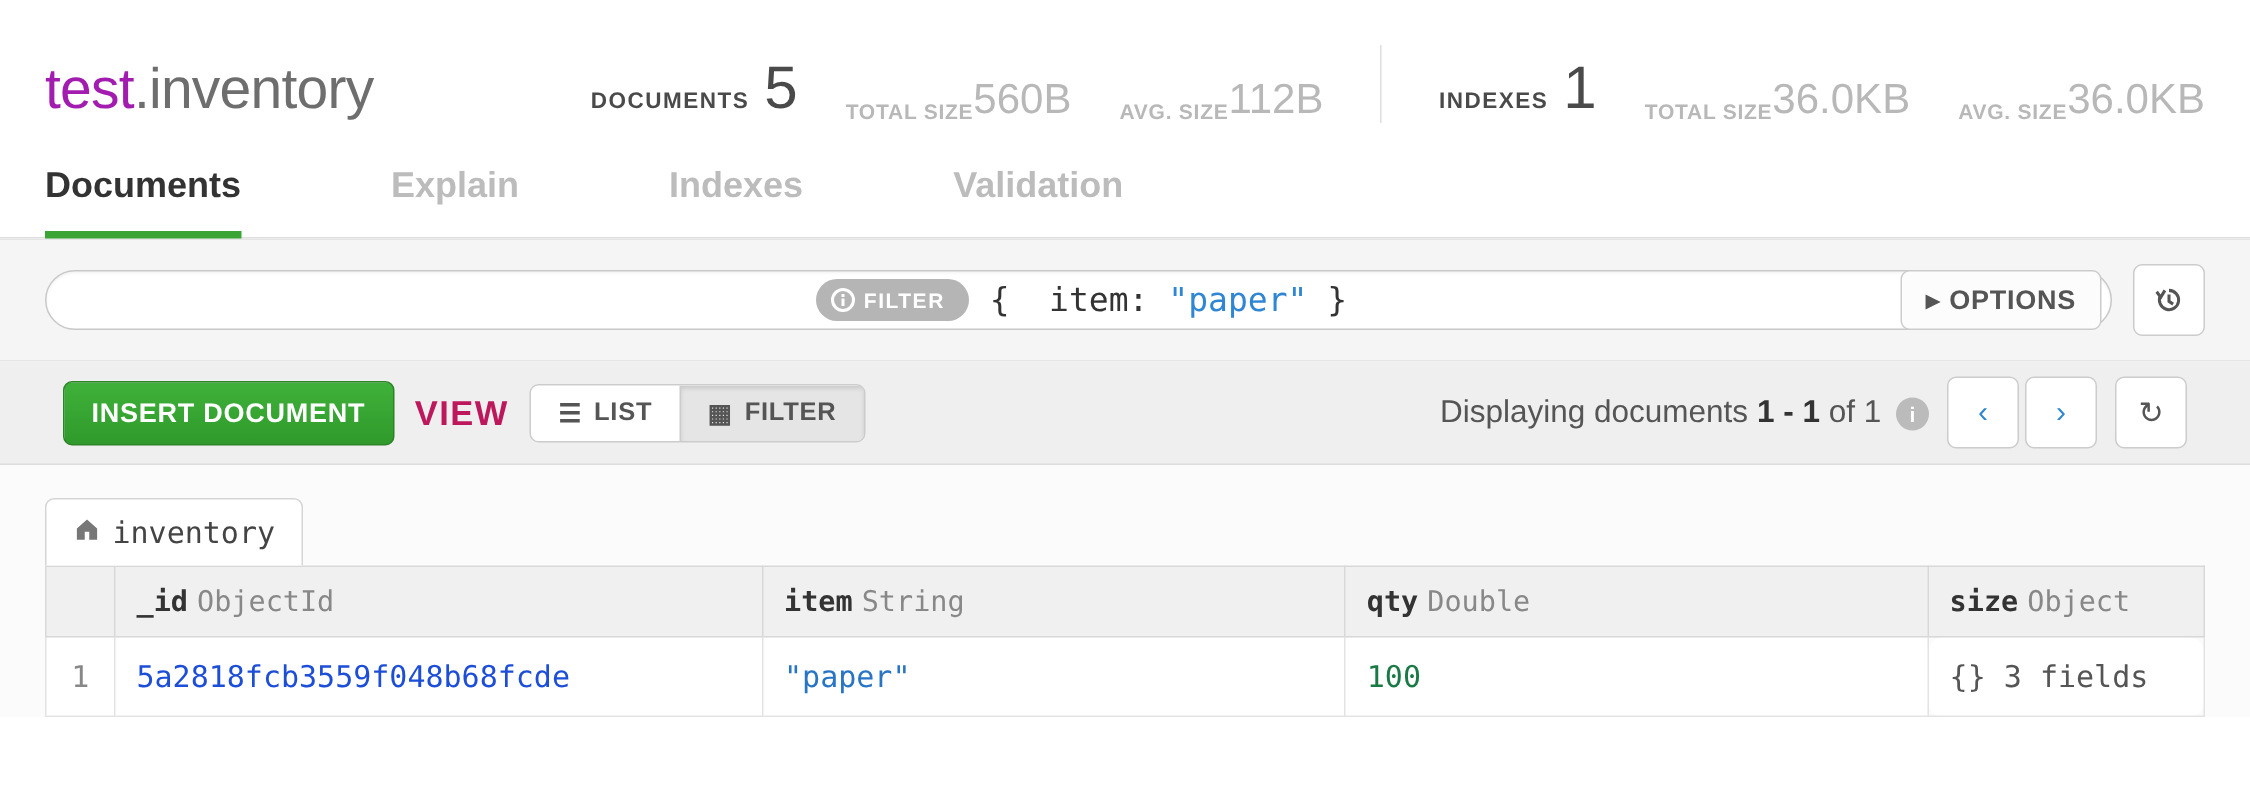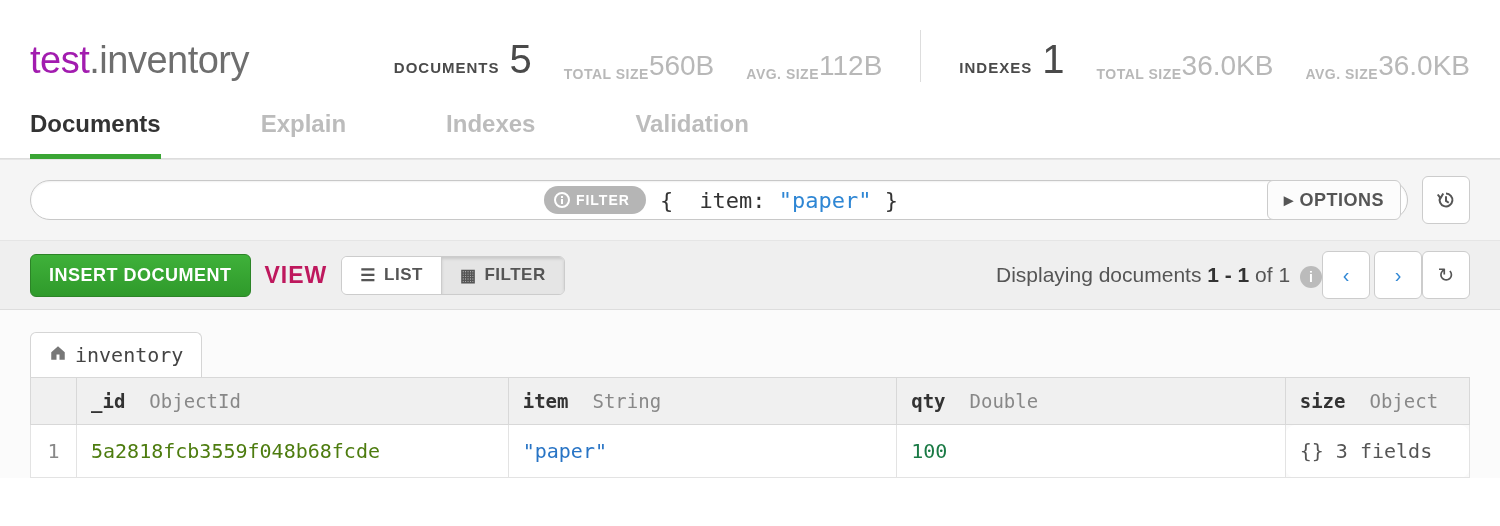--- a/index.html
+++ b/index.html
@@ -35,45 +35,45 @@
     .filter-text .key { color: #333; margin-left: 13px; }
     .filter-text .string { color: #2e86d4; }
     .options-btn { position: absolute; right: 6px; top: 50%; transform: translateY(-50%); background: #fcfcfc; border: 1px solid #ccc; border-radius: 6px; padding: 8px 16px; font-size: 18px; font-weight: 700; color: #555; letter-spacing: 0.5px; display: flex; align-items: center; gap: 6px; cursor: pointer; }
     .btn { border-radius: 6px; padding: 0 22px; font-size: 19px; font-weight: 700; letter-spacing: 1px; height: 52px; display: flex; align-items: center; justify-content: center; cursor: pointer; }
     .btn-find { background: linear-gradient(#3fb13a, #2f9a2b); color: #fff; border: 1px solid #2c8427; box-shadow: 0 1px 1px rgba(0,0,0,0.15), inset 0 1px 0 rgba(255,255,255,0.25); position: relative; }
     .btn-reset { background: #fff; color: #555; border: 1px solid #ccc; }
     .btn-square { background: #fff; border: 1px solid #ccc; border-radius: 6px; width: 48px; height: 48px; display: flex; align-items: center; justify-content: center; font-size: 20px; color: #555; cursor: pointer; }
     .cursor-click { position: absolute; left: 50%; top: 95%; transform: translateX(-50%); font-size: 22px; color: #000; pointer-events: none; }
 
     
-    .toolbar { display: flex; align-items: center; justify-content: space-between; background: #efefef; border-bottom: 1px solid #ddd; padding: 10px 30px; }
+    .toolbar { display: flex; align-items: center; justify-content: space-between; background: #efefef; border-bottom: 1px solid #ddd; padding: 10px 42px; }
     .toolbar-left { display: flex; align-items: center; gap: 14px; }
     .btn-insert { background: linear-gradient(#3fb13a, #2f9a2b); color: #fff; border: 1px solid #2c8427; border-radius: 6px; font-size: 18px; font-weight: 700; letter-spacing: 0.5px; padding: 10px 18px; cursor: pointer; }
     .view-label { font-size: 23px; font-weight: 700; color: #be185d; letter-spacing: 1px; }
     .seg { display: flex; border: 1px solid #ccc; border-radius: 6px; overflow: hidden; box-shadow: 0 1px 0 #fff inset; }
     .seg button { background: #fff; border: none; border-right: 1px solid #ccc; padding: 8px 18px; font-size: 17px; font-weight: 700; letter-spacing: 0.5px; color: #555; display: flex; align-items: center; gap: 8px; cursor: pointer; }
     .seg button:last-child { border-right: none; }
     .seg button.active { background: #e5e5e5; box-shadow: inset 0 2px 3px rgba(0,0,0,0.12); }
-    .toolbar-right { display: flex; align-items: center; }
+    .toolbar-right { display: flex; align-items: center; gap: 12px; }
     .display-text { font-size: 21px; color: #555; }
     .display-text b { color: #333; font-weight: 700; }
     .info-circ { display: inline-flex; width: 22px; height: 22px; background: #bbb; color: #fff; border-radius: 50%; align-items: center; justify-content: center; font-size: 14px; font-weight: 700; margin-left: 4px; }
     .pager { display: flex; gap: 4px; }
 
     
     .table-area { background: #fbfbfb; padding: 22px 30px 0 30px; }
     .crumb-tab { display: inline-flex; align-items: center; gap: 8px; background: #fff; border: 1px solid #d5d5d5; border-bottom: none; border-radius: 6px 6px 0 0; padding: 10px 18px; font-family: ui-monospace, Menlo, Consolas, monospace; font-size: 20px; color: #444; }
     .crumb-tab .home { color: #777; }
     table.data { width: 100%; border-collapse: collapse; table-layout: fixed; }
     table.data th { text-align: left; background: #f0f0f0; border: 1px solid #d8d8d8; padding: 12px 14px; font-family: ui-monospace, Menlo, Consolas, monospace; font-size: 19px; font-weight: 700; color: #333; }
-    table.data th .type { font-weight: 400; color: #888; margin-left: 24px; }
+    table.data th .type { font-weight: 400; color: #888; margin-left: 6px; }
     table.data td { border: 1px solid #e3e3e3; border-top: none; padding: 14px; font-family: ui-monospace, Menlo, Consolas, monospace; font-size: 20px; background: #fff; }
     .rownum-col { width: 46px; }
     .rownum { color: #888; text-align: center; font-family: ui-monospace, Menlo, Consolas, monospace; }
-    .val-oid { color: #4d7c0f; }
+    .val-oid { color: #1d4ed8; }
     .val-str { color: #2874c5; }
     .val-num { color: #1a7a45; }
     .val-obj { color: #555; border-radius: 11px; }
   </style>
 </head>
 <body>
 
 <div class="header">
   <div class="coll-title">
     <span class="db">test</span><span class="dot">.</span><span>inventory</span>

